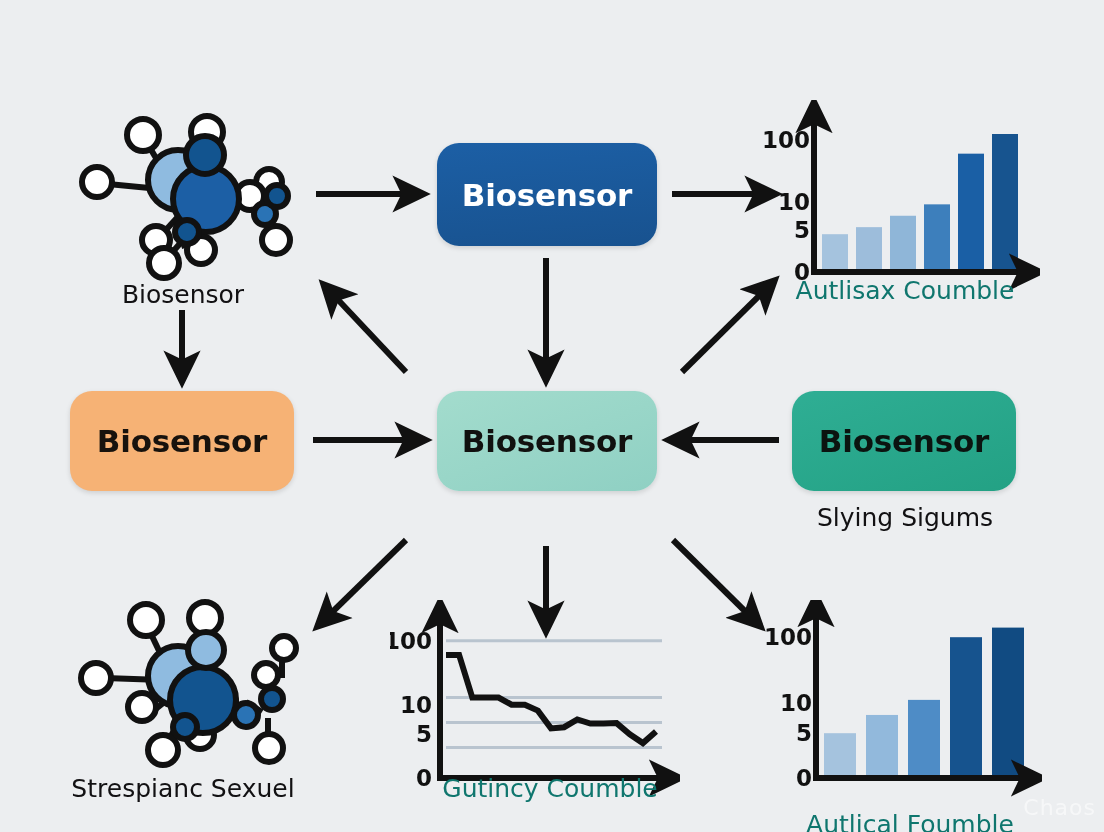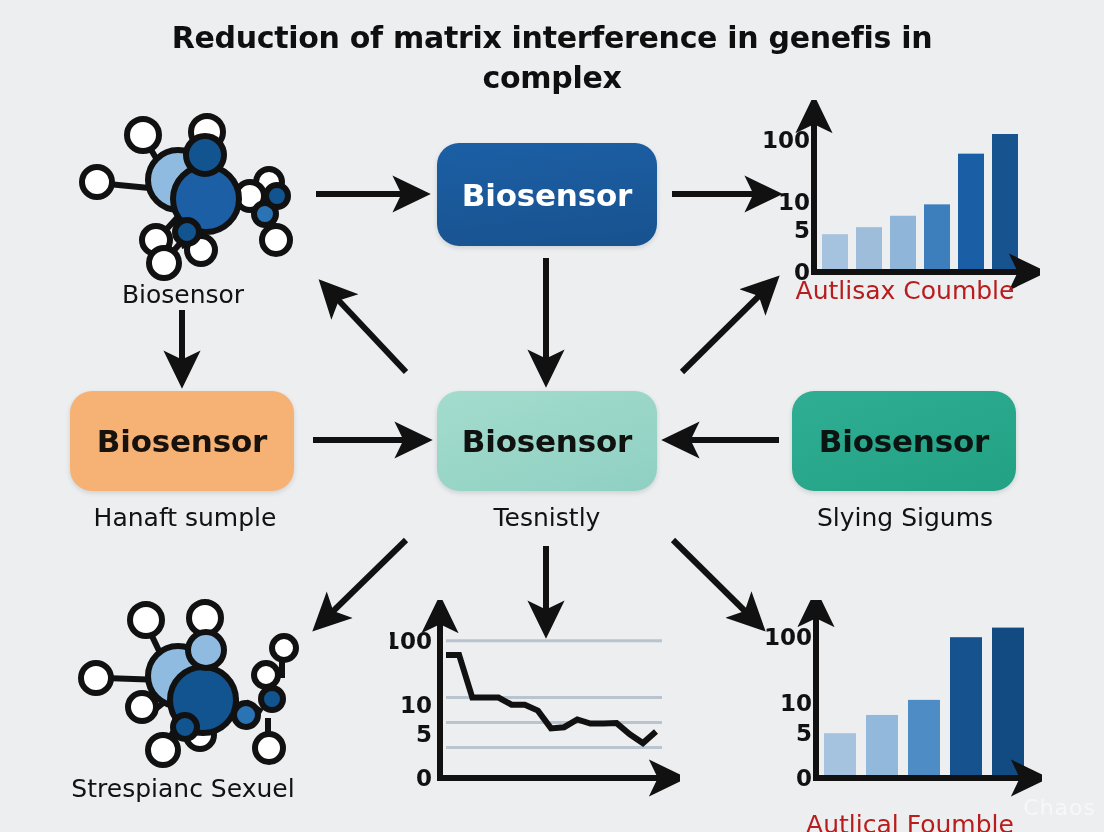--- a/index.html
+++ b/index.html
@@ -79,21 +79,21 @@
   .chart-tr{left:760px;top:100px;width:280px;height:215px;}
   .chart-bc{left:390px;top:600px;width:290px;height:215px;}
   .chart-br{left:762px;top:600px;width:280px;height:215px;}
 
   .chart-caption{
     position:absolute;
     text-align:center;
     font-family:"DejaVu Sans", sans-serif;
     font-weight:400;
     font-size:25px;
-    color:#b91c1c;
+    color:#0f766e;
     white-space:nowrap;
   }
   .cap-chart-tr{left:745px;top:276px;width:320px;}
   .cap-chart-bc{left:390px;top:774px;width:320px;}
   .cap-chart-br{left:750px;top:810px;width:320px;}
 
   .tick{
     font-family:"DejaVu Sans", sans-serif;
     font-weight:700;
     font-size:23px;
@@ -108,21 +108,20 @@
     letter-spacing:1px;
     user-select:none;
   }
 </style>
 </head>
 <body>
 
 <div id="canvas">
 
   <div class="title">
-    <div>Reduction of matrix interference in genefis in complex</div>
   </div>
 
   <svg class="layer" viewBox="0 0 1104 832">
     <defs>
       <marker id="ah" markerWidth="7" markerHeight="7" refX="4.6" refY="3.5" orient="auto" markerUnits="strokeWidth">
         <path d="M0,0.4 L6.4,3.5 L0,6.6 L1.5,3.5 Z" fill="#111"></path>
       </marker>
     </defs>
     <g stroke="#111" stroke-width="6" fill="none" marker-end="url(#ah)" stroke-linecap="butt">
 
@@ -227,22 +226,20 @@
 
   <div class="node node-mint">
     <span>Biosensor</span>
   </div>
 
   <div class="node node-green">
     <span>Biosensor</span>
   </div>
 
   <div class="caption cap-molecule-top">Biosensor</div>
-  <div class="caption cap-orange">Hanaft sumple</div>
-  <div class="caption cap-mint">Tesnistly</div>
   <div class="caption cap-green">Slying Sigums</div>
   <div class="caption cap-molecule-bottom">Strespianc Sexuel</div>
 
   <div class="chart chart-tr">
     <svg width="280" height="215" viewBox="0 0 280 215">
       <defs>
         <marker id="axA" markerWidth="7" markerHeight="7" refX="3.2" refY="3.5" orient="auto" markerUnits="strokeWidth">
           <path d="M0,0.4 L6.4,3.5 L0,6.6 L1.5,3.5 Z" fill="#111"></path>
         </marker>
       </defs>
@@ -287,20 +284,21 @@
         <line x1="47" y1="178" x2="278" y2="178" stroke="#111" stroke-width="6" marker-end="url(#axB)"></line>
       </g>
       <g id="yticks-bc">
           <text x="42" y="186" text-anchor="end" class="tick">0</text>
           <text x="42" y="142.32" text-anchor="end" class="tick">5</text>
           <text x="42" y="112.68" text-anchor="end" class="tick">10</text>
           <text x="42" y="48.72" text-anchor="end" class="tick">100</text>
         </g>
     </svg>
   </div>
+  <div class="chart-caption cap-chart-bc">Gutincy Coumble</div>
 
   <div class="chart chart-br">
     <svg width="280" height="215" viewBox="0 0 280 215">
       <defs>
         <marker id="axC" markerWidth="7" markerHeight="7" refX="3.2" refY="3.5" orient="auto" markerUnits="strokeWidth">
           <path d="M0,0.4 L6.4,3.5 L0,6.6 L1.5,3.5 Z" fill="#111"></path>
         </marker>
       </defs>
       <g id="bars-br">
           <rect x="62" y="133.2" width="32" height="44.80000000000001" fill="#a5c3de"></rect>

